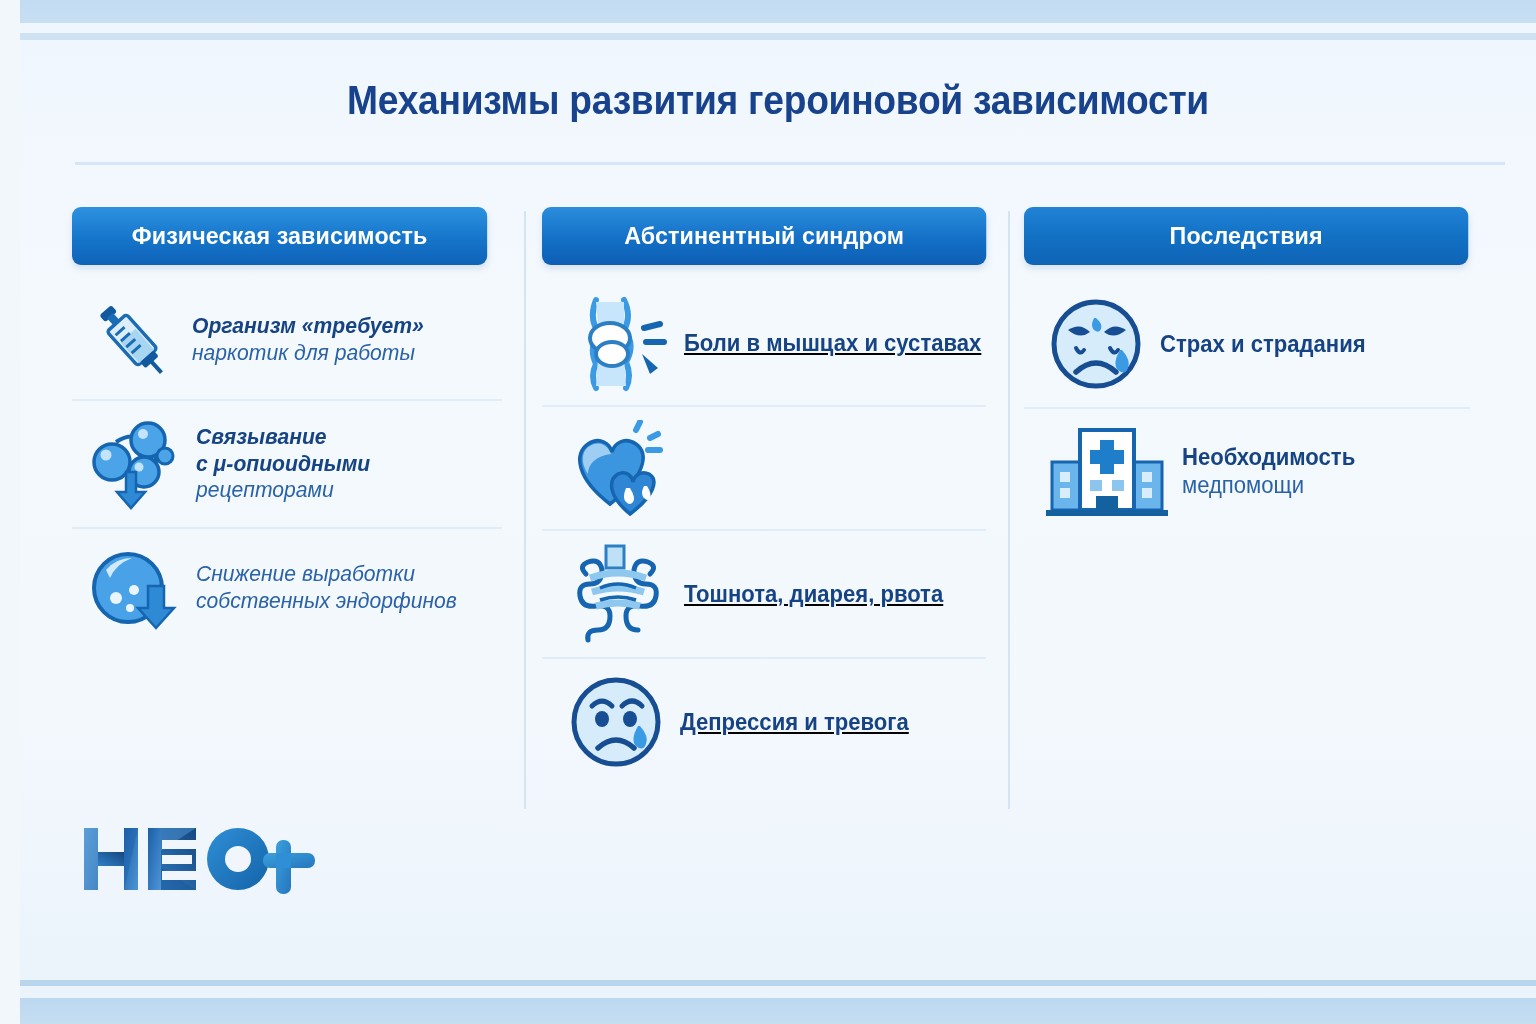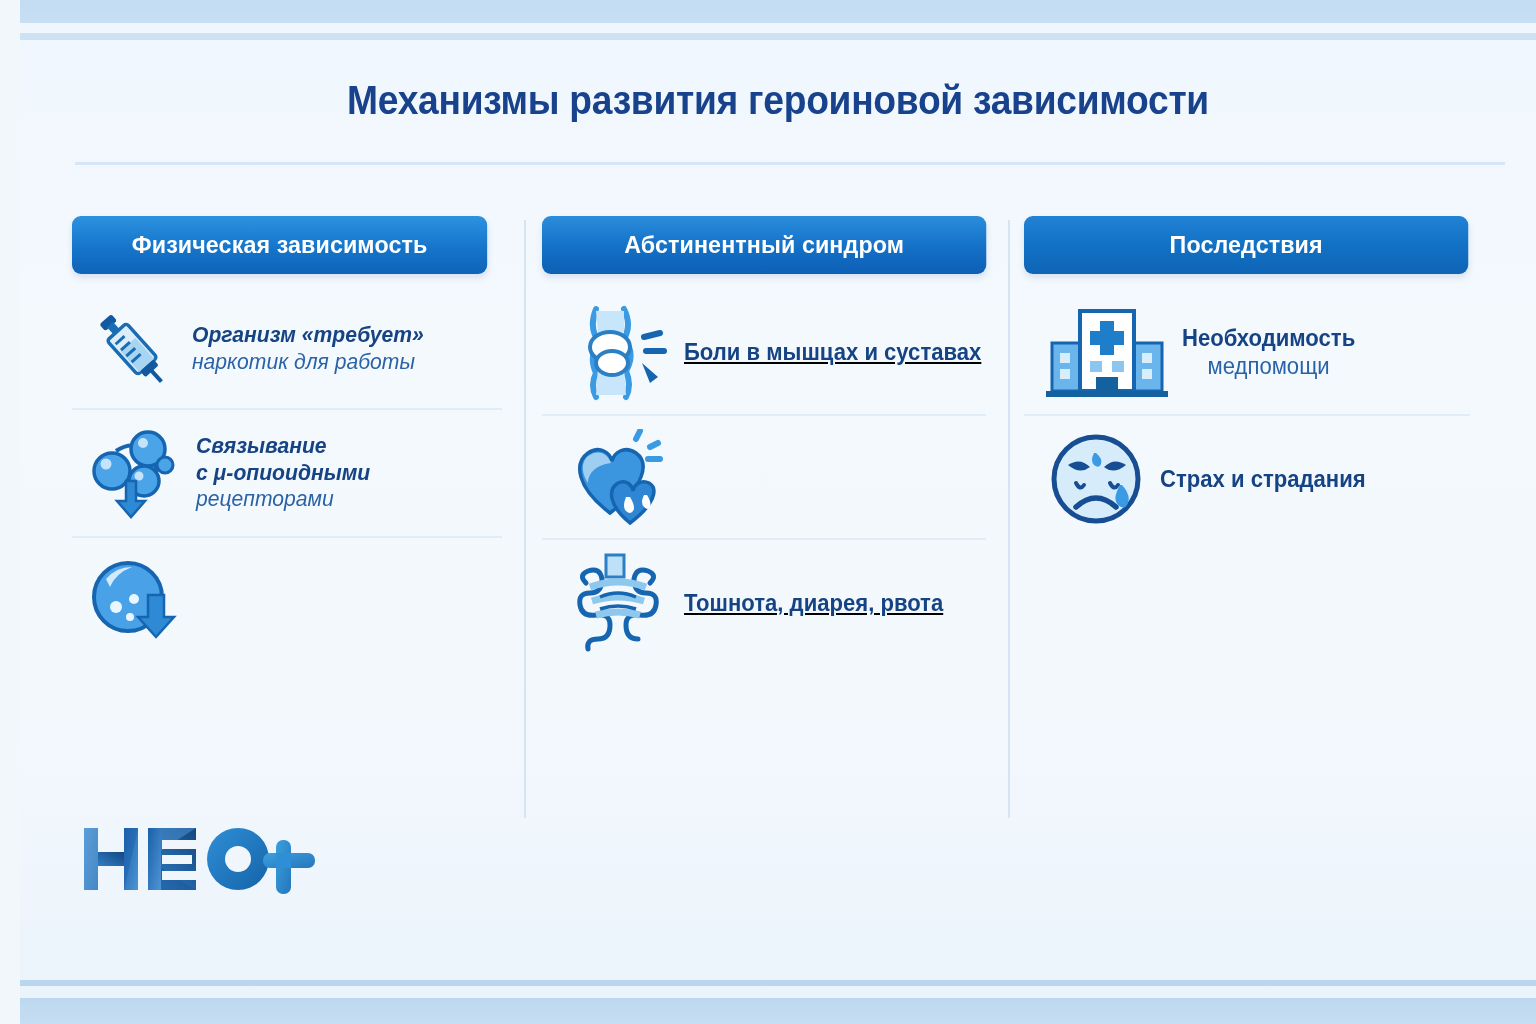--- a/index.html
+++ b/index.html
@@ -57,32 +57,32 @@
 
   .title-rule {
     position: absolute;
     left: 55px; top: 162px; width: 1430px; height: 3px;
     background: #d6e6f6;
   }
 
   
   .columns {
     position: absolute;
-    left: 52px; top: 216px;
+    left: 52px; top: 207px;
     width: 1436px;
     display: flex;
   }
 
   .col {
     position: relative;
     padding-right: 22px;
   }
   .col-1 { width: 452px; }
   .col-2 { width: 484px; padding-left: 18px; }
-  .col-3 { width: 484px; padding-left: 16px; text-align: center; }
+  .col-3 { width: 484px; padding-left: 16px; }
 
   .col-divider {
     position: absolute;
     top: 4px; left: 0; width: 2px; height: 598px;
     background: #d3e4f5;
   }
 
   
   .pill {
     height: 58px;
@@ -229,20 +229,24 @@
           <span class="icon">
             <svg width="96" height="92" viewBox="0 0 96 92">
               <circle cx="42" cy="46" r="34" fill="#49a2e7" stroke="#1565b0" stroke-width="4"></circle>
               <path d="M20 28 Q30 16 46 16 Q30 22 24 36 Z" fill="#e2f2ff" opacity=".9"></path>
               <circle cx="30" cy="56" r="6" fill="#eaf6ff"></circle>
               <circle cx="48" cy="48" r="5" fill="#eaf6ff"></circle>
               <circle cx="44" cy="66" r="4" fill="#eaf6ff"></circle>
               <path d="M62 44 L62 66 L52 66 L70 86 L88 66 L78 66 L78 44 Z" fill="#2f8ad6" stroke="#1565b0" stroke-width="2.5"></path>
             </svg>
           </span>
+          <span class="text">
+            <div class="text-line"><span class="r">Снижение выработки</span></div>
+            <div class="text-line"><span class="r">собственных эндорфинов</span></div>
+          </span>
         </div>
 
       </div>
     </div>
 
     <div class="col col-2">
       <div class="col-divider"></div>
 
       <div class="pill pill-2">
         <span>Абстинентный синдром</span>
@@ -295,32 +299,66 @@
               <path d="M30 62 Q52 56 74 62" stroke="#8fc8ee" stroke-width="7" fill="none"></path>
               <path d="M34 44 Q52 36 70 44" stroke="#1565b0" stroke-width="3.5" fill="none"></path>
               <path d="M34 56 Q52 50 70 56" stroke="#1565b0" stroke-width="3.5" fill="none"></path>
             </svg>
           </span>
           <span class="text">
             <div class="text-line"><span class="b">Тошнота, диарея, рвота</span></div>
           </span>
         </div>
 
+        <div class="item">
+          <span class="icon">
+            <svg width="100" height="100" viewBox="0 0 100 100">
+              <circle cx="50" cy="50" r="42" fill="#d7ecfa" stroke="#174d92" stroke-width="5"></circle>
+              <path d="M26 34 Q36 24 46 34" stroke="#174d92" stroke-width="5" fill="none" stroke-linecap="round"></path>
+              <path d="M56 34 Q66 24 76 34" stroke="#174d92" stroke-width="5" fill="none" stroke-linecap="round"></path>
+              <ellipse cx="36" cy="47" rx="7" ry="8" fill="#174d92"></ellipse>
+              <ellipse cx="64" cy="47" rx="7" ry="8" fill="#174d92"></ellipse>
+              <path d="M32 76 Q50 60 68 76" stroke="#174d92" stroke-width="5.5" fill="none" stroke-linecap="round"></path>
+              <path d="M72 54 Q64 68 70 74 Q77 80 80 72 Q83 64 74 54 Z" fill="#3b9ae4"></path>
+            </svg>
+          </span>
+          <span class="text">
+            <div class="text-line"><span class="b">Депрессия и тревога</span></div>
+          </span>
+        </div>
 
       </div>
     </div>
 
     <div class="col col-3">
       <div class="col-divider"></div>
 
       <div class="pill pill-3">
         <span>Последствия</span>
       </div>
 
       <div class="items">
+
+        <div class="item">
+          <span class="icon">
+            <svg width="100" height="100" viewBox="0 0 100 100">
+              <circle cx="50" cy="50" r="42" fill="#d7ecfa" stroke="#174d92" stroke-width="5"></circle>
+              <path d="M22 36 Q34 28 44 38 Q34 46 22 36 Z" fill="#174d92"></path>
+              <path d="M58 38 Q68 28 80 36 Q68 46 58 38 Z" fill="#174d92"></path>
+              <path d="M30 54 Q34 62 38 56" stroke="#174d92" stroke-width="4" fill="none" stroke-linecap="round"></path>
+              <path d="M64 54 Q68 62 72 56" stroke="#174d92" stroke-width="4" fill="none" stroke-linecap="round"></path>
+              <path d="M30 78 Q50 60 70 78" stroke="#174d92" stroke-width="5.5" fill="none" stroke-linecap="round"></path>
+              <path d="M48 24 Q44 32 48 36 Q53 40 55 35 Q57 30 50 24 Z" fill="#3b9ae4"></path>
+              <path d="M74 56 Q66 70 72 76 Q79 82 82 74 Q85 66 76 56 Z" fill="#3b9ae4"></path>
+            </svg>
+          </span>
+          <span class="text">
+            <div class="text-line"><span class="b">Страх и страдания</span></div>
+          </span>
+        </div>
 
         <div class="item">
           <span class="icon">
             <svg width="122" height="98" viewBox="0 0 122 98">
               <rect x="6" y="40" width="30" height="48" fill="#6ab6ec" stroke="#1565b0" stroke-width="3"></rect>
               <rect x="86" y="40" width="30" height="48" fill="#6ab6ec" stroke="#1565b0" stroke-width="3"></rect>
               <rect x="34" y="8" width="54" height="80" fill="#ffffff" stroke="#1565b0" stroke-width="4"></rect>
               <rect x="54" y="18" width="14" height="34" fill="#1f7ec9"></rect>
               <rect x="44" y="28" width="34" height="14" fill="#1f7ec9"></rect>
               <rect x="14" y="50" width="10" height="10" fill="#d9eefc"></rect>
@@ -329,38 +367,20 @@
               <rect x="96" y="66" width="10" height="10" fill="#d9eefc"></rect>
               <rect x="44" y="58" width="12" height="11" fill="#8cc6ef"></rect>
               <rect x="66" y="58" width="12" height="11" fill="#8cc6ef"></rect>
               <rect x="50" y="74" width="22" height="14" fill="#14619f"></rect>
               <rect x="0" y="88" width="122" height="6" fill="#14619f"></rect>
             </svg>
           </span>
           <span class="text">
             <div class="text-line"><span class="b">Необходимость</span></div>
             <div class="text-line"><span class="r">медпомощи</span></div>
-          </span>
-        </div>
-
-        <div class="item">
-          <span class="icon">
-            <svg width="100" height="100" viewBox="0 0 100 100">
-              <circle cx="50" cy="50" r="42" fill="#d7ecfa" stroke="#174d92" stroke-width="5"></circle>
-              <path d="M22 36 Q34 28 44 38 Q34 46 22 36 Z" fill="#174d92"></path>
-              <path d="M58 38 Q68 28 80 36 Q68 46 58 38 Z" fill="#174d92"></path>
-              <path d="M30 54 Q34 62 38 56" stroke="#174d92" stroke-width="4" fill="none" stroke-linecap="round"></path>
-              <path d="M64 54 Q68 62 72 56" stroke="#174d92" stroke-width="4" fill="none" stroke-linecap="round"></path>
-              <path d="M30 78 Q50 60 70 78" stroke="#174d92" stroke-width="5.5" fill="none" stroke-linecap="round"></path>
-              <path d="M48 24 Q44 32 48 36 Q53 40 55 35 Q57 30 50 24 Z" fill="#3b9ae4"></path>
-              <path d="M74 56 Q66 70 72 76 Q79 82 82 74 Q85 66 76 56 Z" fill="#3b9ae4"></path>
-            </svg>
-          </span>
-          <span class="text">
-            <div class="text-line"><span class="b">Страх и страдания</span></div>
           </span>
         </div>
 
       </div>
     </div>
 
   </div>
 
   <div class="logo">
     <svg width="240" height="80" viewBox="0 0 240 80" aria-label="НЕО+">

